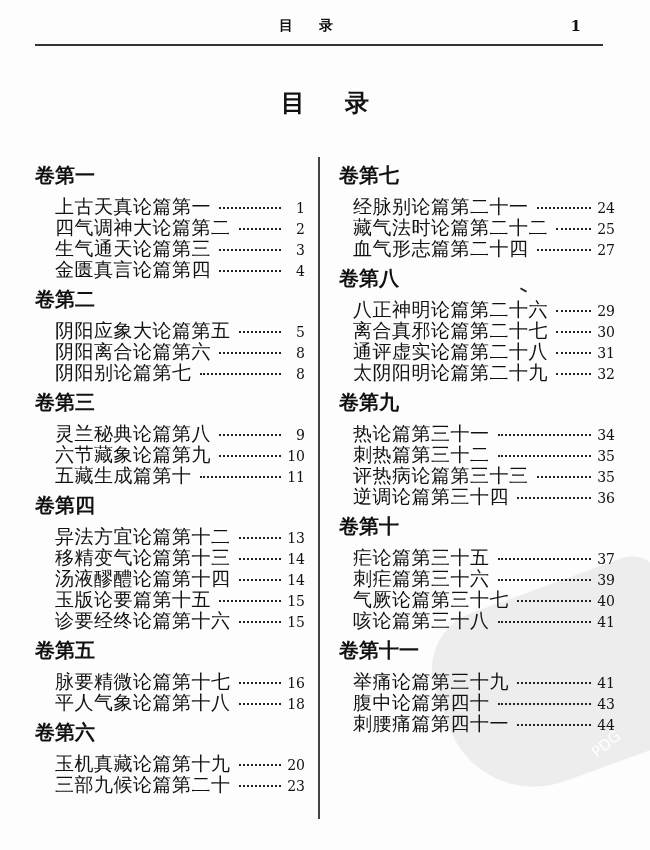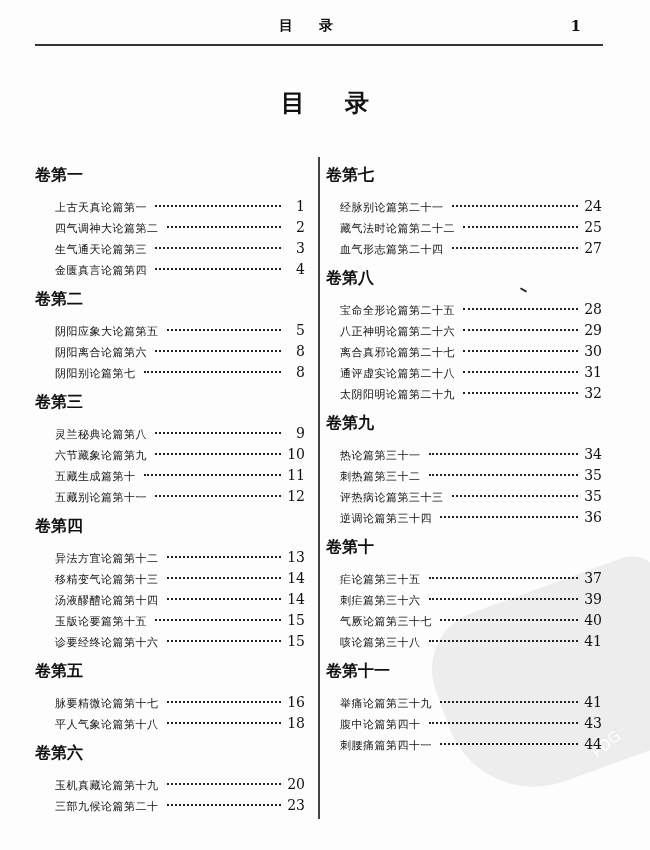--- a/index.html
+++ b/index.html
@@ -23,33 +23,33 @@
   .page-title {
     position: absolute; top: 87px; left: 0; width: 650px; text-align: center;
     font-family: "DejaVu Sans", sans-serif; font-weight: bold; font-size: 24px; letter-spacing: 40px;
     text-indent: 40px;
   }
   .col-divider {
     position: absolute; left: 318px; top: 157px; width: 2px; height: 662px; background: #444;
   }
   .column { position: absolute; top: 162px; }
   .col-left { left: 35px; width: 270px; }
-  .col-right { left: 326px; width: 276px; }
+  .col-right { left: 339px; width: 276px; }
   .volume { margin-bottom: 6px; }
   .volume-title {
-    font-family: "DejaVu Sans", sans-serif; font-weight: bold; font-size: 16px;
+    font-family: "DejaVu Sans", sans-serif; font-weight: bold; font-size: 20px;
     height: 26px; line-height: 26px; margin-bottom: 8px;
   }
   .entry {
     display: flex; align-items: baseline; height: 21px; line-height: 21px;
     padding-left: 20px; font-size: 13.5px;
   }
   .col-right .entry { padding-left: 14px; }
   .entry-title {
-    white-space: nowrap; font-family: "DejaVu Sans", sans-serif; font-size: 11px; letter-spacing: 0.5px;
+    white-space: nowrap; font-family: "DejaVu Sans", sans-serif; font-size: 19px; letter-spacing: 0.5px;
   }
   .leader {
     flex: 1; margin: 0 6px 0 8px; border-bottom: 2px dotted #222; transform: translateY(-4px);
     min-width: 20px;
   }
   .entry-page {
     min-width: 18px; text-align: right; font-family: "DejaVu Serif", serif; font-size: 14px;
   }
   .watermark {
     position: absolute; left: 440px; top: 585px; width: 250px; height: 190px;
@@ -140,25 +140,20 @@
         <div class="entry">
     <span class="entry-title">六节藏象论篇第九</span>
     <span class="leader"></span>
     <span class="entry-page">10</span>
   </div>
         <div class="entry">
     <span class="entry-title">五藏生成篇第十</span>
     <span class="leader"></span>
     <span class="entry-page">11</span>
   </div>
-        <div class="entry">
-    <span class="entry-title">五藏别论篇第十一</span>
-    <span class="leader"></span>
-    <span class="entry-page">12</span>
-  </div>
       </div>
   </div>
     <div class="volume">
     <div class="volume-title">卷第四</div>
     <div class="entries">
         <div class="entry">
     <span class="entry-title">异法方宜论篇第十二</span>
     <span class="leader"></span>
     <span class="entry-page">13</span>
   </div>
@@ -233,25 +228,20 @@
     <span class="entry-title">血气形志篇第二十四</span>
     <span class="leader"></span>
     <span class="entry-page">27</span>
   </div>
       </div>
   </div>
     <div class="volume">
     <div class="volume-title">卷第八</div>
     <div class="entries">
         <div class="entry">
-    <span class="entry-title">宝命全形论篇第二十五</span>
-    <span class="leader"></span>
-    <span class="entry-page">28</span>
-  </div>
-        <div class="entry">
     <span class="entry-title">八正神明论篇第二十六</span>
     <span class="leader"></span>
     <span class="entry-page">29</span>
   </div>
         <div class="entry">
     <span class="entry-title">离合真邪论篇第二十七</span>
     <span class="leader"></span>
     <span class="entry-page">30</span>
   </div>
         <div class="entry">

